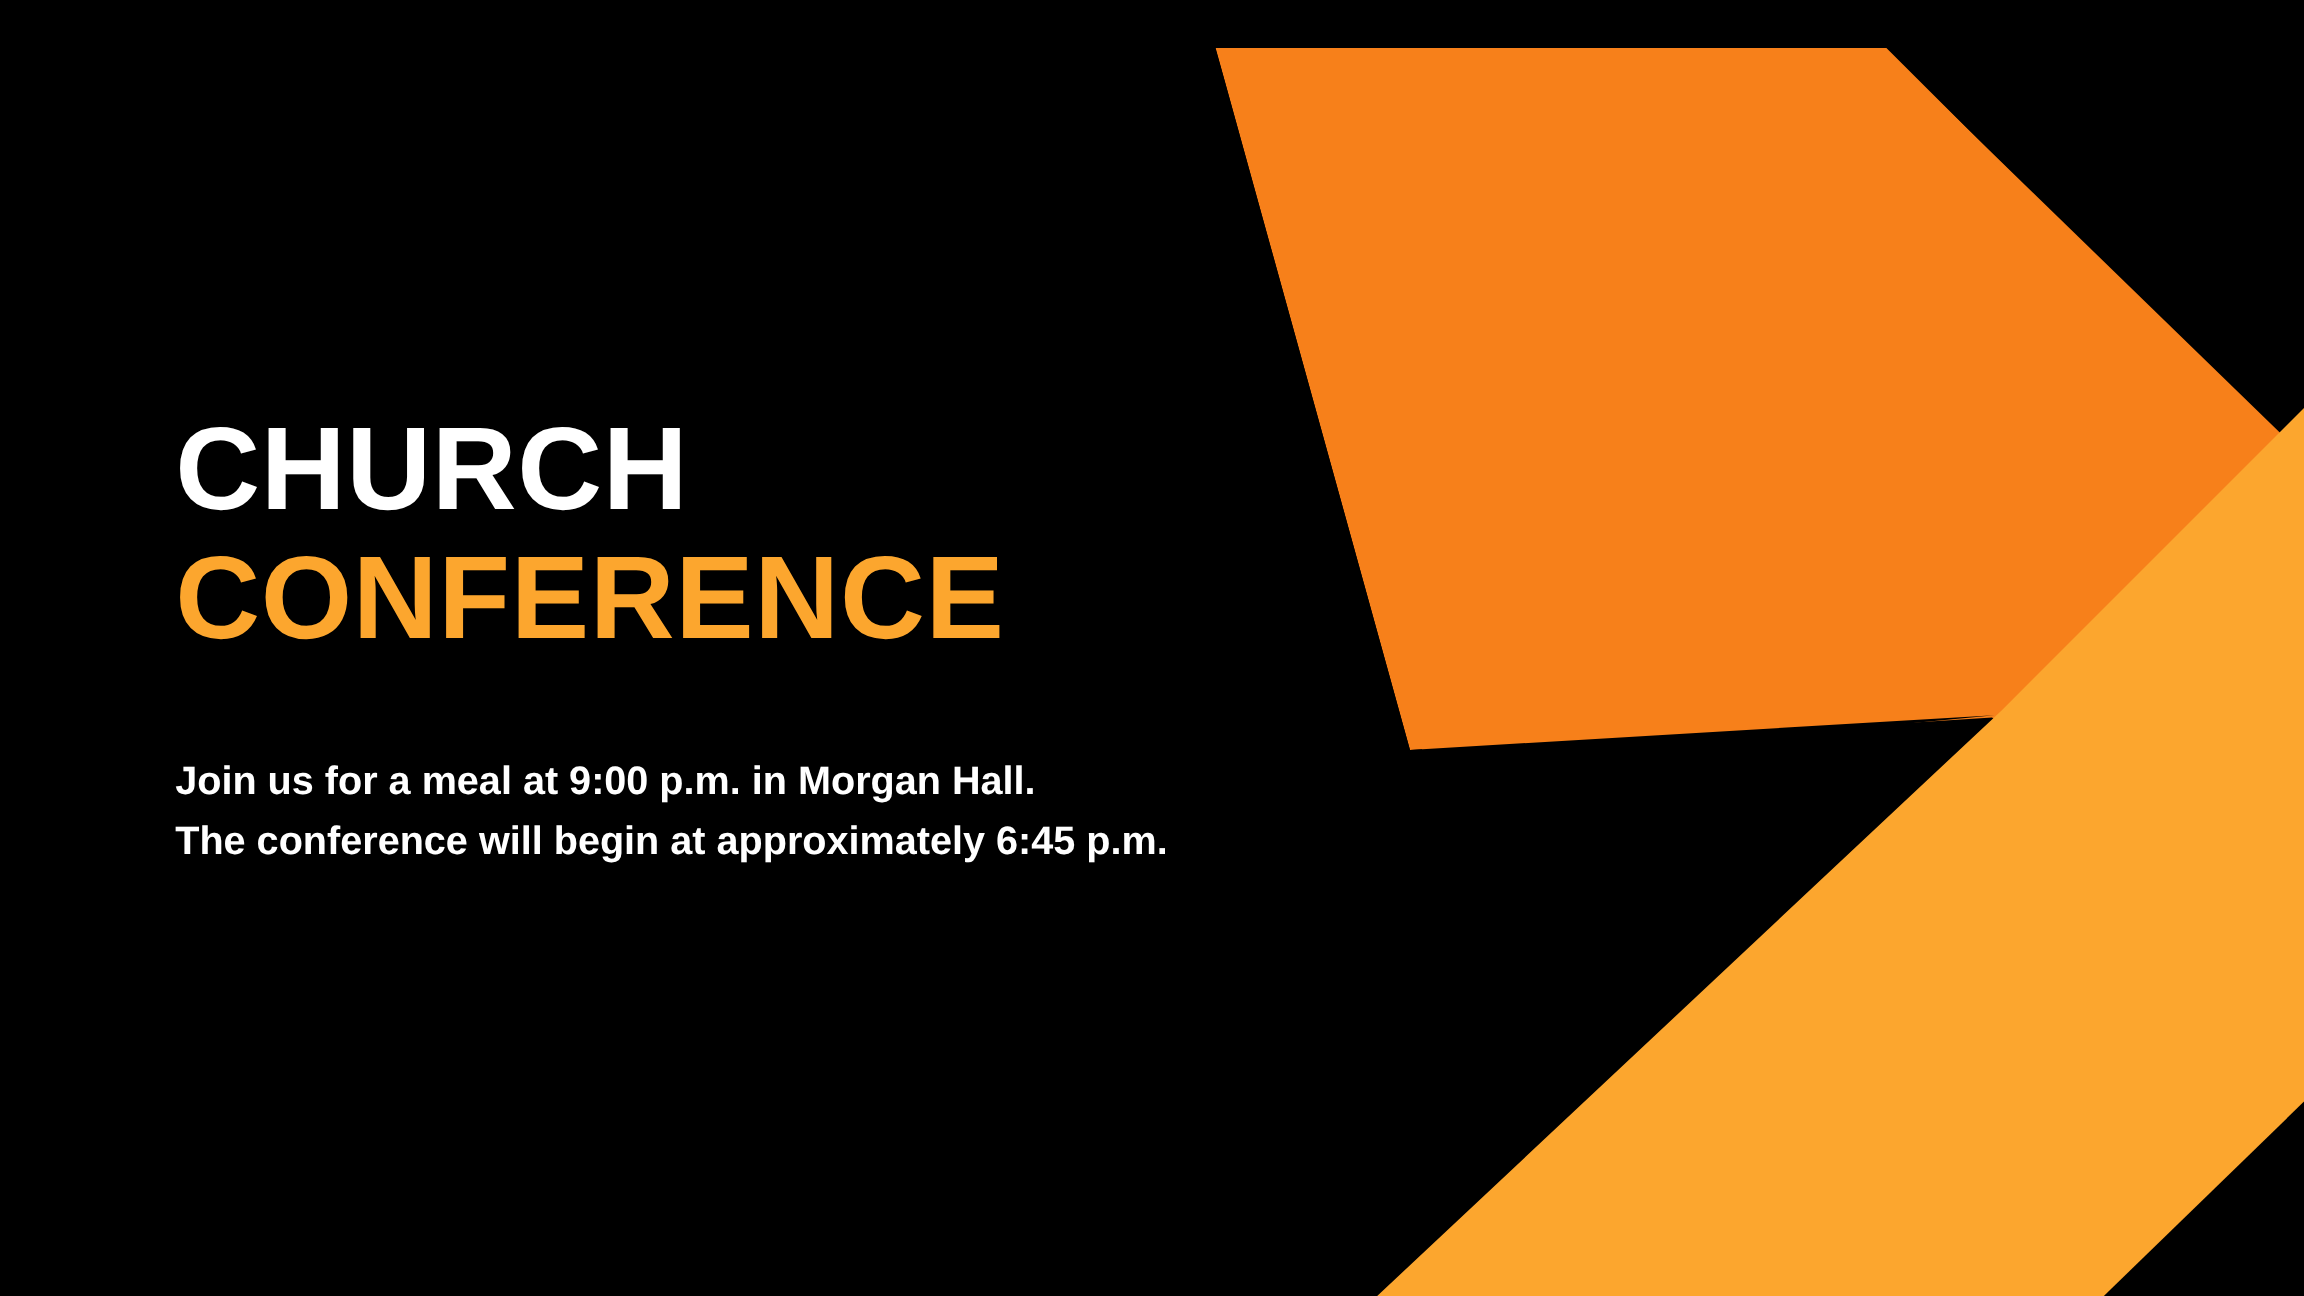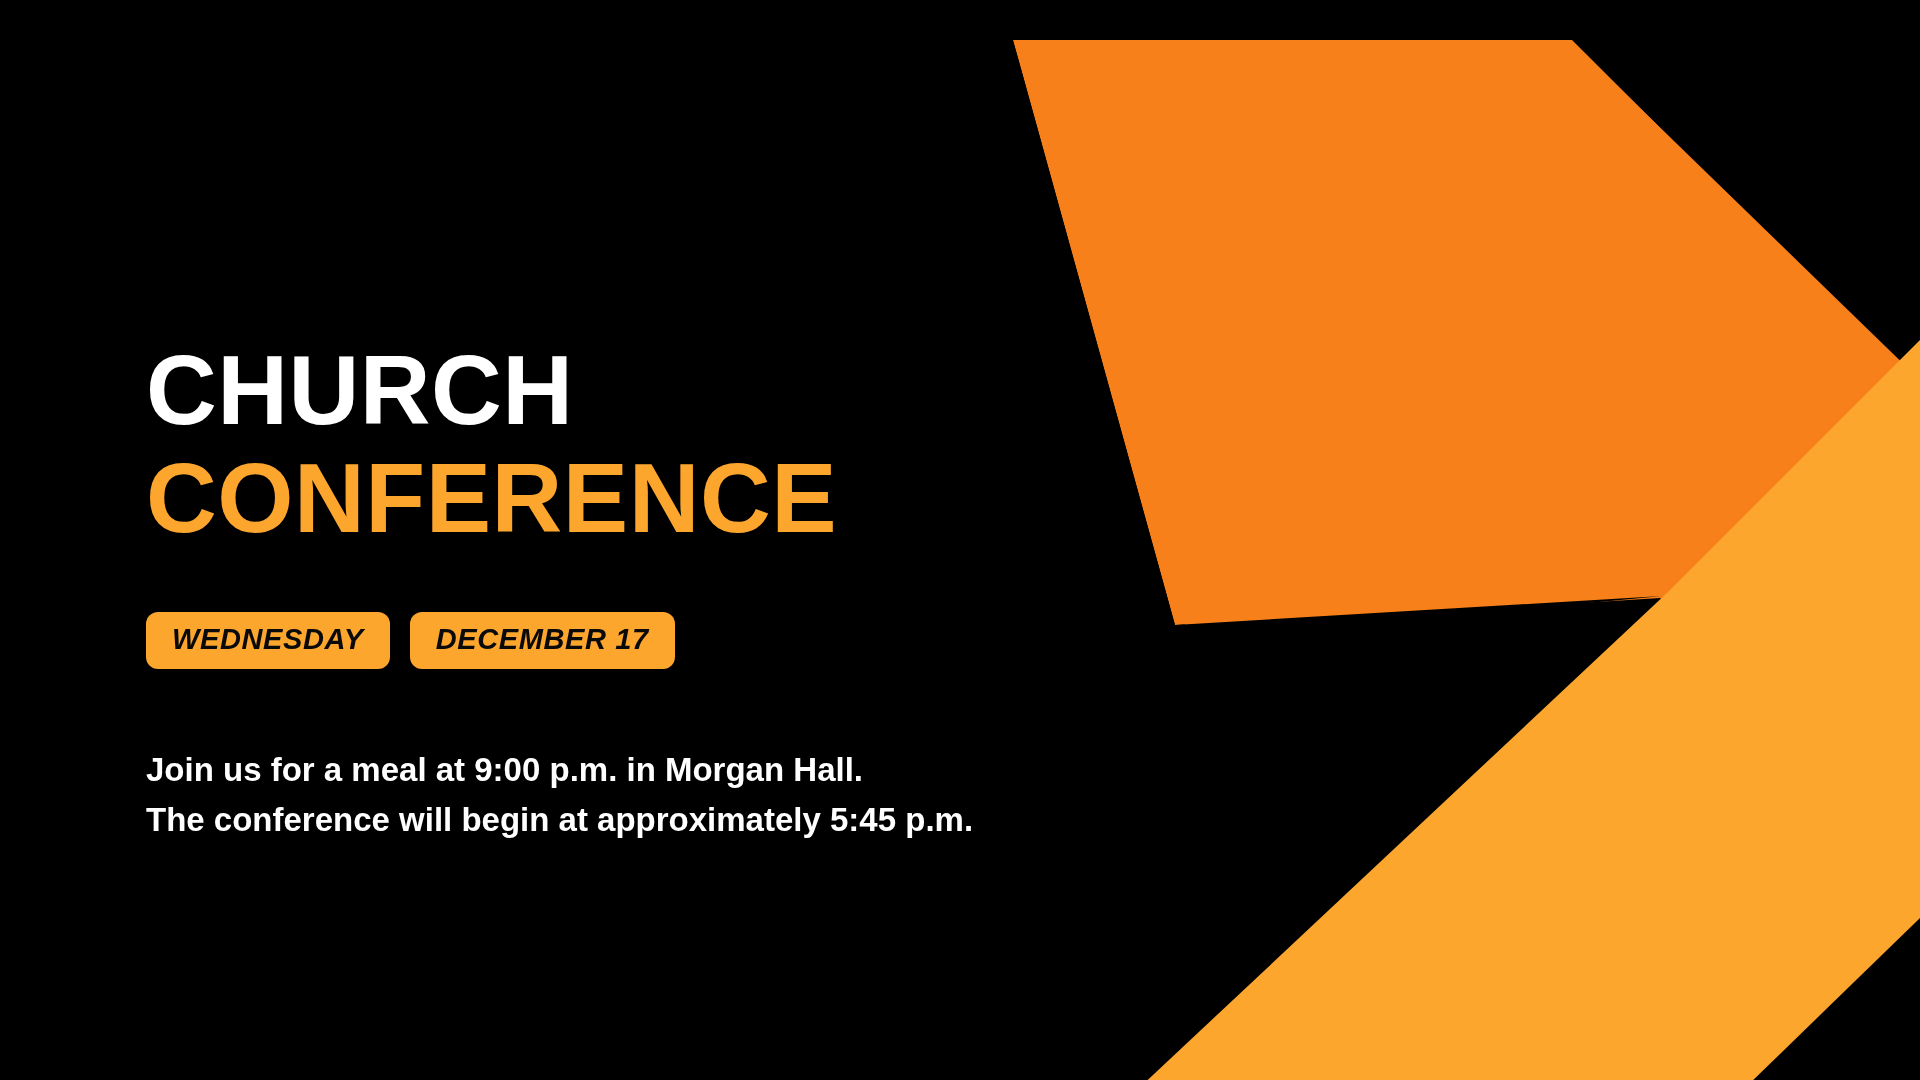--- a/index.html
+++ b/index.html
@@ -122,24 +122,20 @@
     <polygon fill="#000000" points="1920,878 1920,1080 1712,1080"></polygon>
   </svg>
 
   <div class="content">
 
     <h1 class="headline">
       <span class="headline-line">CHURCH</span>
       <span class="headline-line accent">CONFERENCE</span>
     </h1>
 
-    <div class="badge-row">
-      <span class="badge">WEDNESDAY</span>
-      <span class="badge">DECEMBER 17</span>
-    </div>
 
     <div class="body-text">
       <span class="body-line">Join us for a meal at 9:00 p.m. in Morgan Hall.</span>
-      <span class="body-line">The conference will begin at approximately 5:45 p.m.</span>
+      <span class="body-line">The conference will begin at approximately 6:45 p.m.</span>
     </div>
 
   </div>
 </div>
 
 </body></html>

